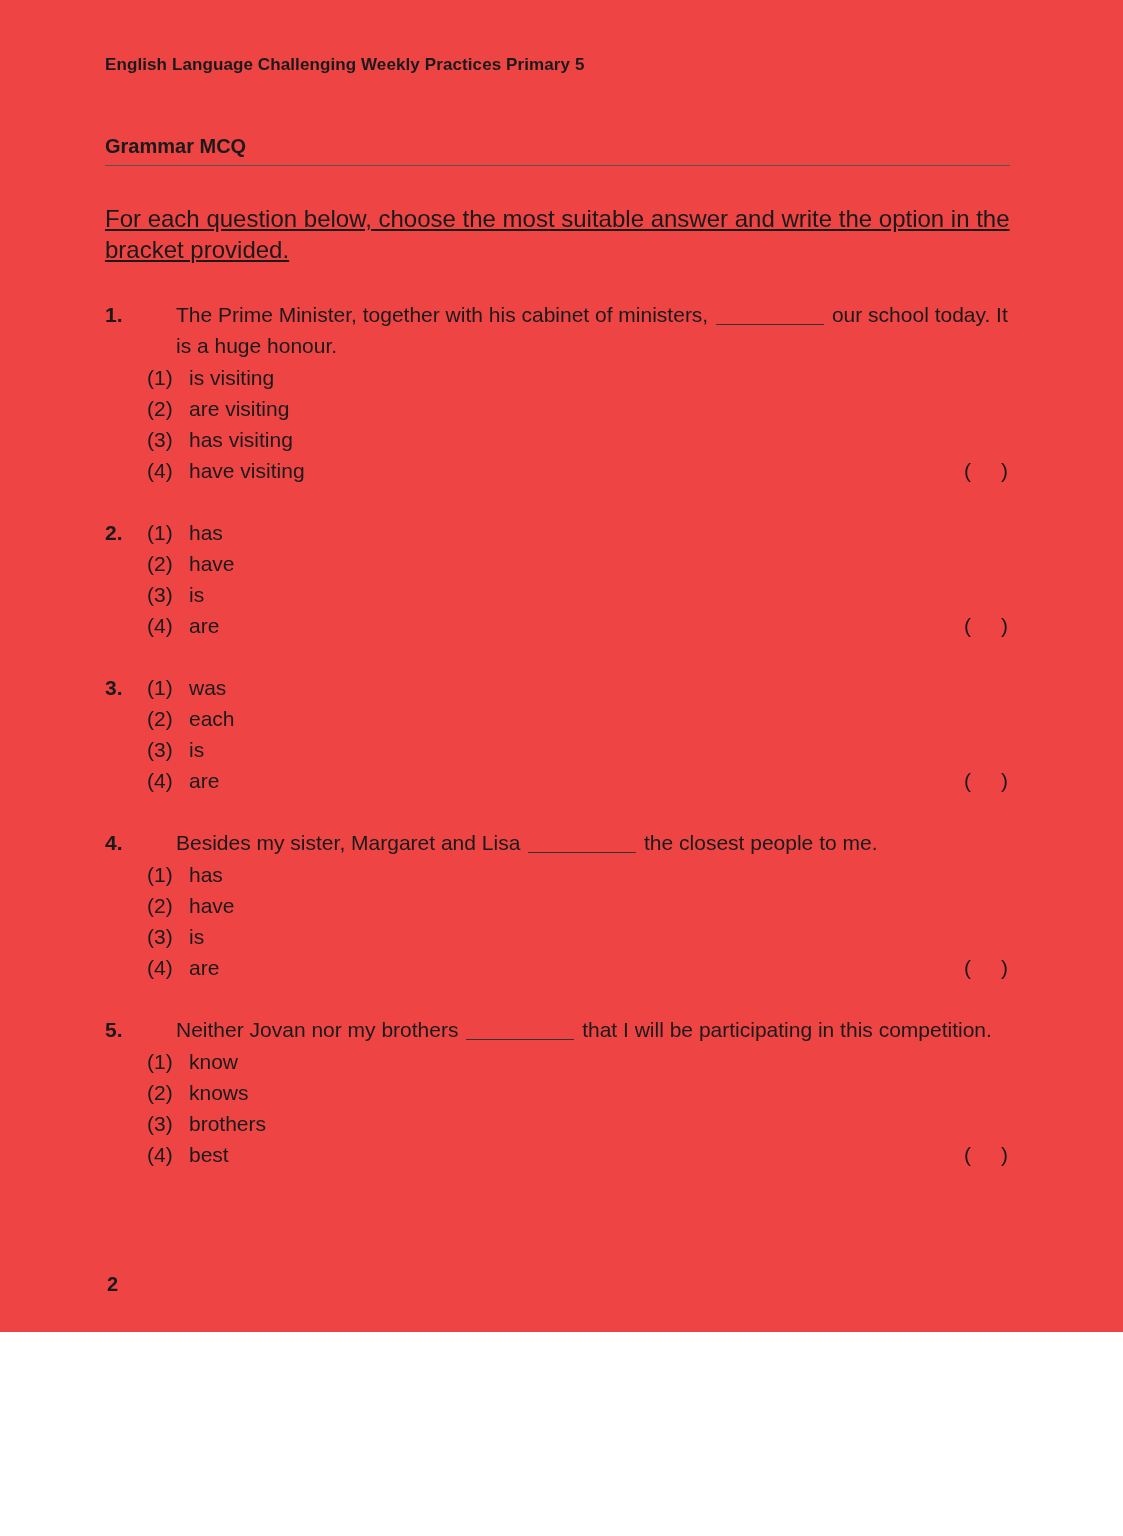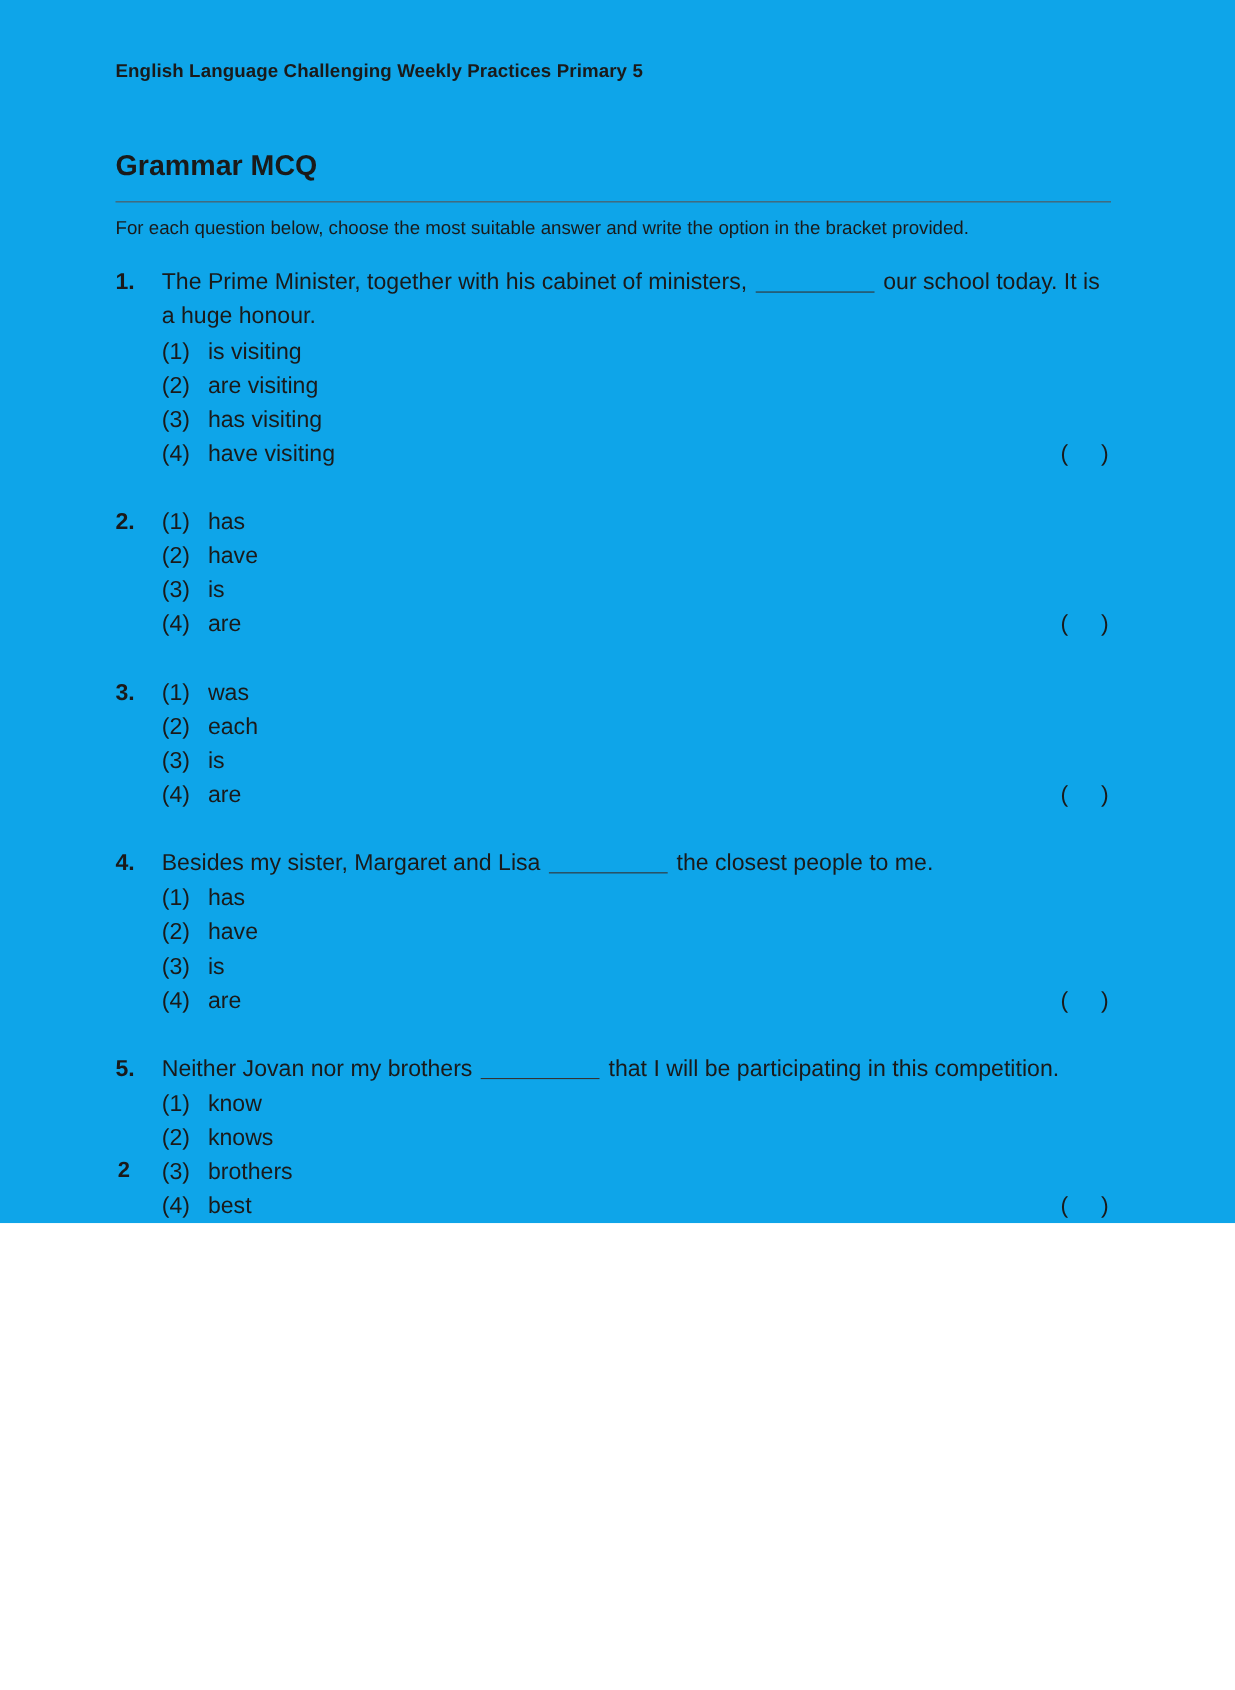--- a/index.html
+++ b/index.html
@@ -4,58 +4,59 @@
 <style>
   * { margin: 0; padding: 0; box-sizing: border-box; }
   html, body { background: #ffffff; }
   body {
     font-family: "Liberation Sans", "DejaVu Sans", sans-serif;
     color: #1a1a1a;
   }
   .page {
     position: relative;
     width: 1123px;
-    height: 1112px;
+    height: 1332px;
     margin: 0 auto;
-    background: #0ea5e9;
+    background: #ef4444;
     padding: 55px 113px 0 105px;
     overflow: hidden;
   }
   .header-title {
     font-size: 17px;
     font-weight: 700;
     letter-spacing: 0.1px;
     margin-bottom: 60px;
   }
   .section-title {
-    font-size: 26px;
-    font-weight: 700;
-    padding-bottom: 17px;
+    font-size: 20px;
+    font-weight: 700;
+    padding-bottom: 7px;
     border-bottom: 1.5px solid #555;
-    margin-bottom: 8px;
+    margin-bottom: 37px;
   }
   .instructions {
-    font-size: 17px;
+    font-size: 24px;
     line-height: 31px;
-    margin-bottom: 18px;
+    margin-bottom: 34px;
     max-width: 905px;
+    text-decoration: underline;
   }
   .question {
     display: flex;
     font-size: 21px;
     line-height: 31px;
     margin-bottom: 31px;
   }
   .qnum {
     width: 42px;
     flex-shrink: 0;
     font-weight: 700;
   }
   .qbody { flex: 1; min-width: 0; }
-  .qtext { margin-bottom: 1px; }
+  .qtext { margin-bottom: 1px; margin-left: 29px; }
   .blank {
     display: inline-block;
     width: 108px;
     height: 1em;
     border-bottom: 1.5px solid #333;
     vertical-align: -3px;
     margin: 0 2px;
   }
   .option-row { display: flex; }
   .option-last { justify-content: space-between; align-items: baseline; }

